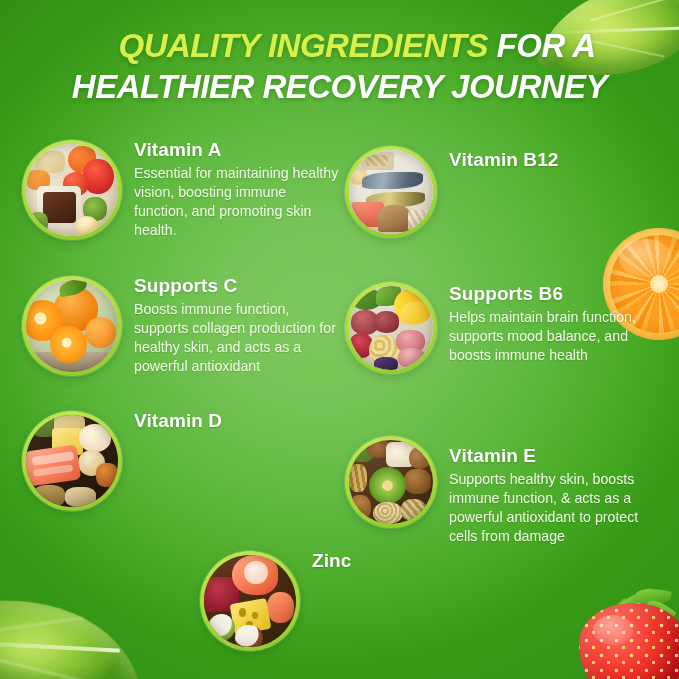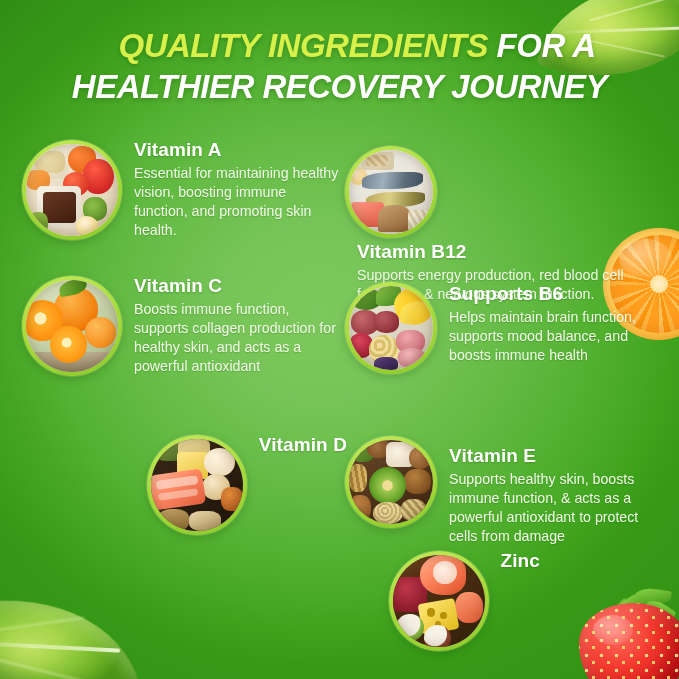--- a/index.html
+++ b/index.html
@@ -137,21 +137,21 @@
     text-transform:uppercase;
     text-shadow:0 2px 4px rgba(20,70,10,0.30);
   }
   #heading .l1 { display:block;margin-left:35px; }
   #heading .l2 { display:block; }
   #heading .hl { color:#d8f04a; }
   #heading .wh { color:#ffffff; }
 
   
   #grid { position:absolute; z-index:3; inset:0; }
-  .card { position:absolute; display:flex; align-items:flex-start;justify-content:flex-end; }
+  .card { position:absolute; display:flex; align-items:flex-start; }
   .card .txt { padding-left:12px; }
   .card h3 {
     color:#ffffff; font-size:19px; font-weight:bold; line-height:1.1;
     margin-bottom:3px; letter-spacing:0.1px;
     text-shadow:0 1px 2px rgba(20,70,10,0.28);
   }
   .card p {
     color:#f2fbe8; font-size:14.2px; line-height:1.34; font-weight:normal;
     text-shadow:0 1px 1px rgba(20,70,10,0.22);
   }
@@ -332,56 +332,55 @@
             <i class="bit b11"></i>
       </div>
         </div>
     </div>
     <div class="txt">
       <h3>Vitamin A</h3>
       <p>Essential for maintaining healthy vision, boosting immune function, and promoting skin health.</p>
     </div>
   </div>
 
-  <div class="card" style="left:345px; top:146px; width:320px;flex-direction:column;">
+  <div class="card" style="left:345px; top:146px; width:320px;">
     <div class="circ" style="width:92px; height:92px;">
       <div class="inner">
           <div class="ph ph-b12">
         <i class="bit b1"></i>
             <i class="bit b2"></i>
             <i class="bit b3"></i>
             <i class="bit b4"></i>
         <i class="bit b5"></i>
             <i class="bit b6"></i>
             <i class="bit b7"></i>
             <i class="bit b8"></i>
       </div>
         </div>
     </div>
     <div class="txt" style="padding-top:4px;">
       <h3>Vitamin B12</h3>
-      <p>Supports energy production, red blood cell formation, &amp; nervous system function.</p>
     </div>
   </div>
 
   <div class="card" style="left:22px; top:276px; width:325px;">
     <div class="circ" style="width:100px; height:100px;">
       <div class="inner">
           <div class="ph ph-c">
         <i class="bit b6"></i>
             <i class="bit b2"></i>
             <i class="bit b1"></i>
             <i class="bit b3"></i>
             <i class="bit b4"></i>
             <i class="bit b5"></i>
       </div>
         </div>
     </div>
     <div class="txt">
-      <h3>Vitamin C</h3>
+      <h3>Supports C</h3>
       <p>Boosts immune function, supports collagen production for healthy skin, and acts as a powerful antioxidant</p>
     </div>
   </div>
 
   <div class="card" style="left:345px; top:282px; width:320px;">
     <div class="circ" style="width:92px; height:92px;">
       <div class="inner">
           <div class="ph ph-b6">
         <i class="bit b1"></i>
             <i class="bit b2"></i>
@@ -396,21 +395,21 @@
             <i class="bit b11"></i>
       </div>
         </div>
     </div>
     <div class="txt" style="padding-top:2px;">
       <h3>Supports B6</h3>
       <p>Helps maintain brain function, supports mood balance, and boosts immune health</p>
     </div>
   </div>
 
-  <div class="card" style="left:22px; top:435px; width:325px;">
+  <div class="card" style="left:22px; top:411px; width:325px;">
     <div class="circ" style="width:100px; height:100px;">
       <div class="inner">
           <div class="ph ph-d">
         <i class="bit b1"></i>
             <i class="bit b2"></i>
             <i class="bit b3"></i>
             <i class="bit b4"></i>
             <i class="bit b8"></i>
             <i class="bit b9"></i>
         <i class="bit b5"></i>

